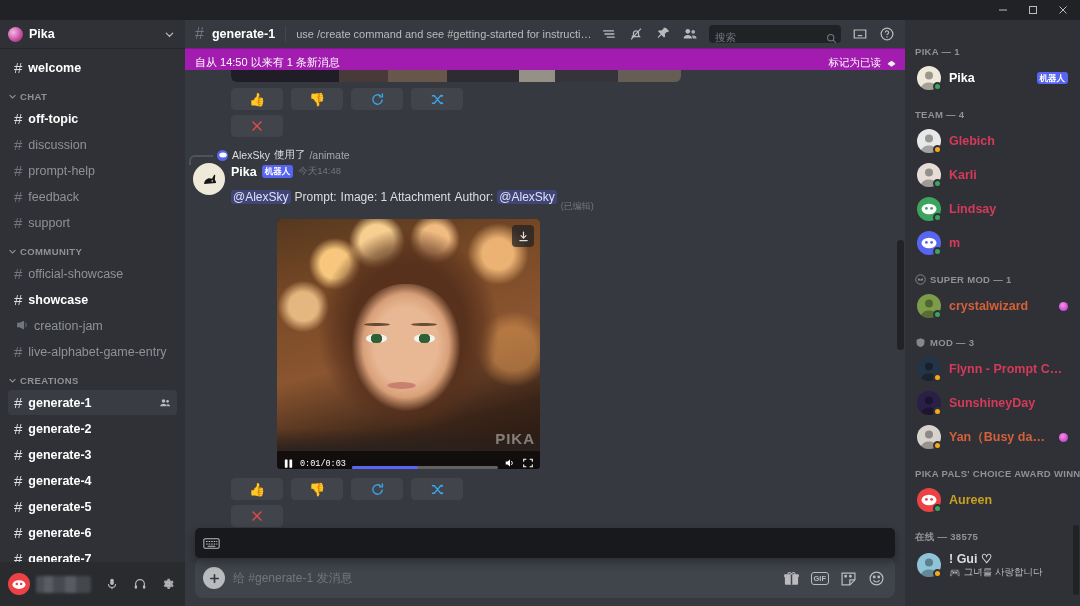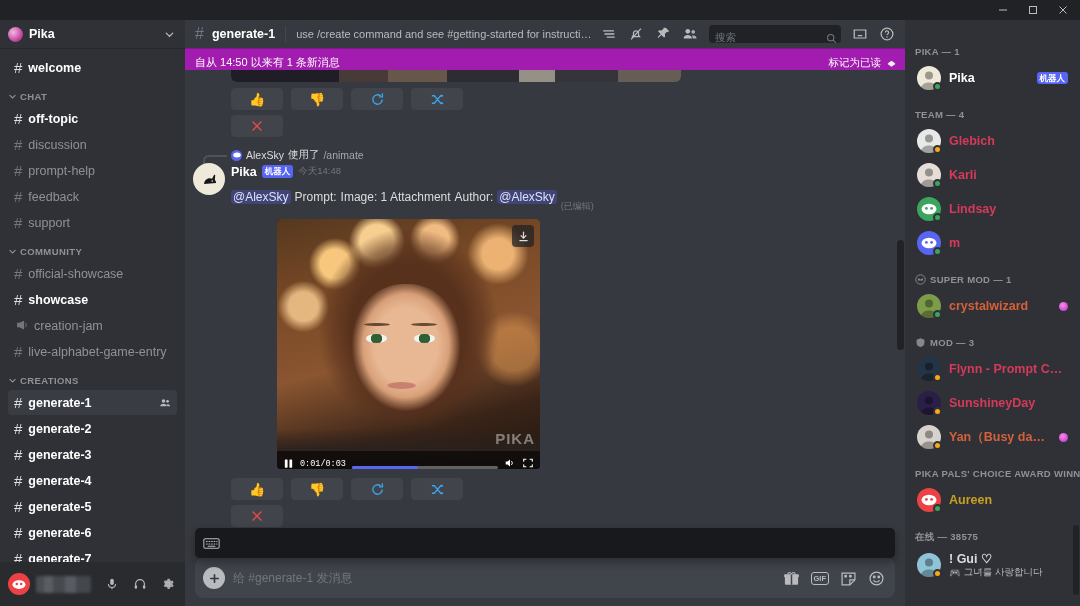--- a/index.html
+++ b/index.html
@@ -124,21 +124,21 @@
   }
   .reactions { display: flex; gap: 8px; padding: 6px 0 0 46px; flex-wrap: wrap; max-width: 420px; }
   .rbtn {
     width: 52px; height: 22px; background: #41444b; border-radius: 4px;
     display: flex; align-items: center; justify-content: center; font-size: 13px;
     border: 1px solid #41444b;
   }
   .rbtn.icn svg { display: block; }
 
   .reply-ctx {
-    display: flex; align-items: center; gap: 4px; margin-left: 46px;
+    display: flex; align-items: center; gap: 4px; margin-left: 32px;
     font-size: 10.5px; color: #b9bbbe; height: 16px; position: relative;
   }
   .reply-spine {
     position: absolute; left: -28px; top: 8px; width: 24px; height: 10px;
     border-left: 2px solid #4f545c; border-top: 2px solid #4f545c;
     border-top-left-radius: 6px;
   }
   .mini-av { width: 11px; height: 11px; border-radius: 50%; background: #5865f2;
     display:flex; align-items:center; justify-content:center; flex: 0 0 11px; }
   .slash-cmd { color: #a3a6aa; }

